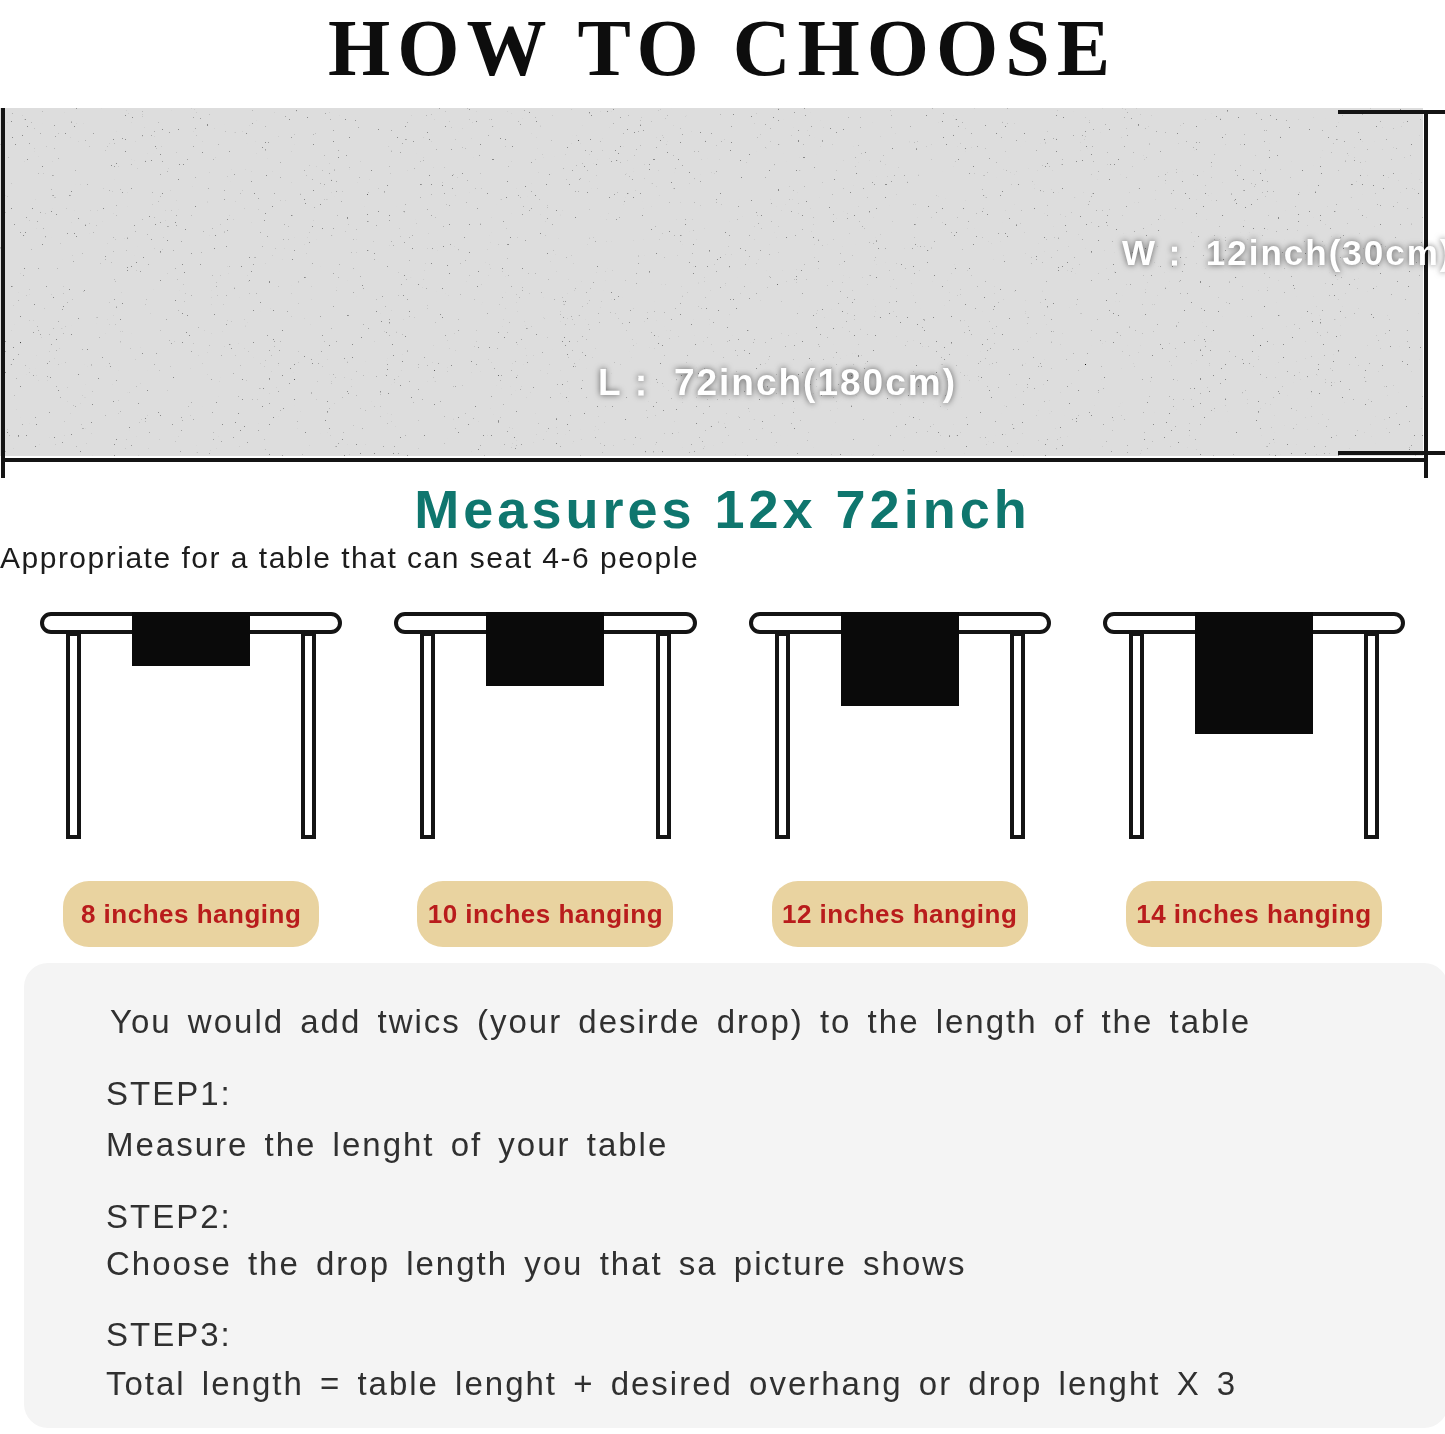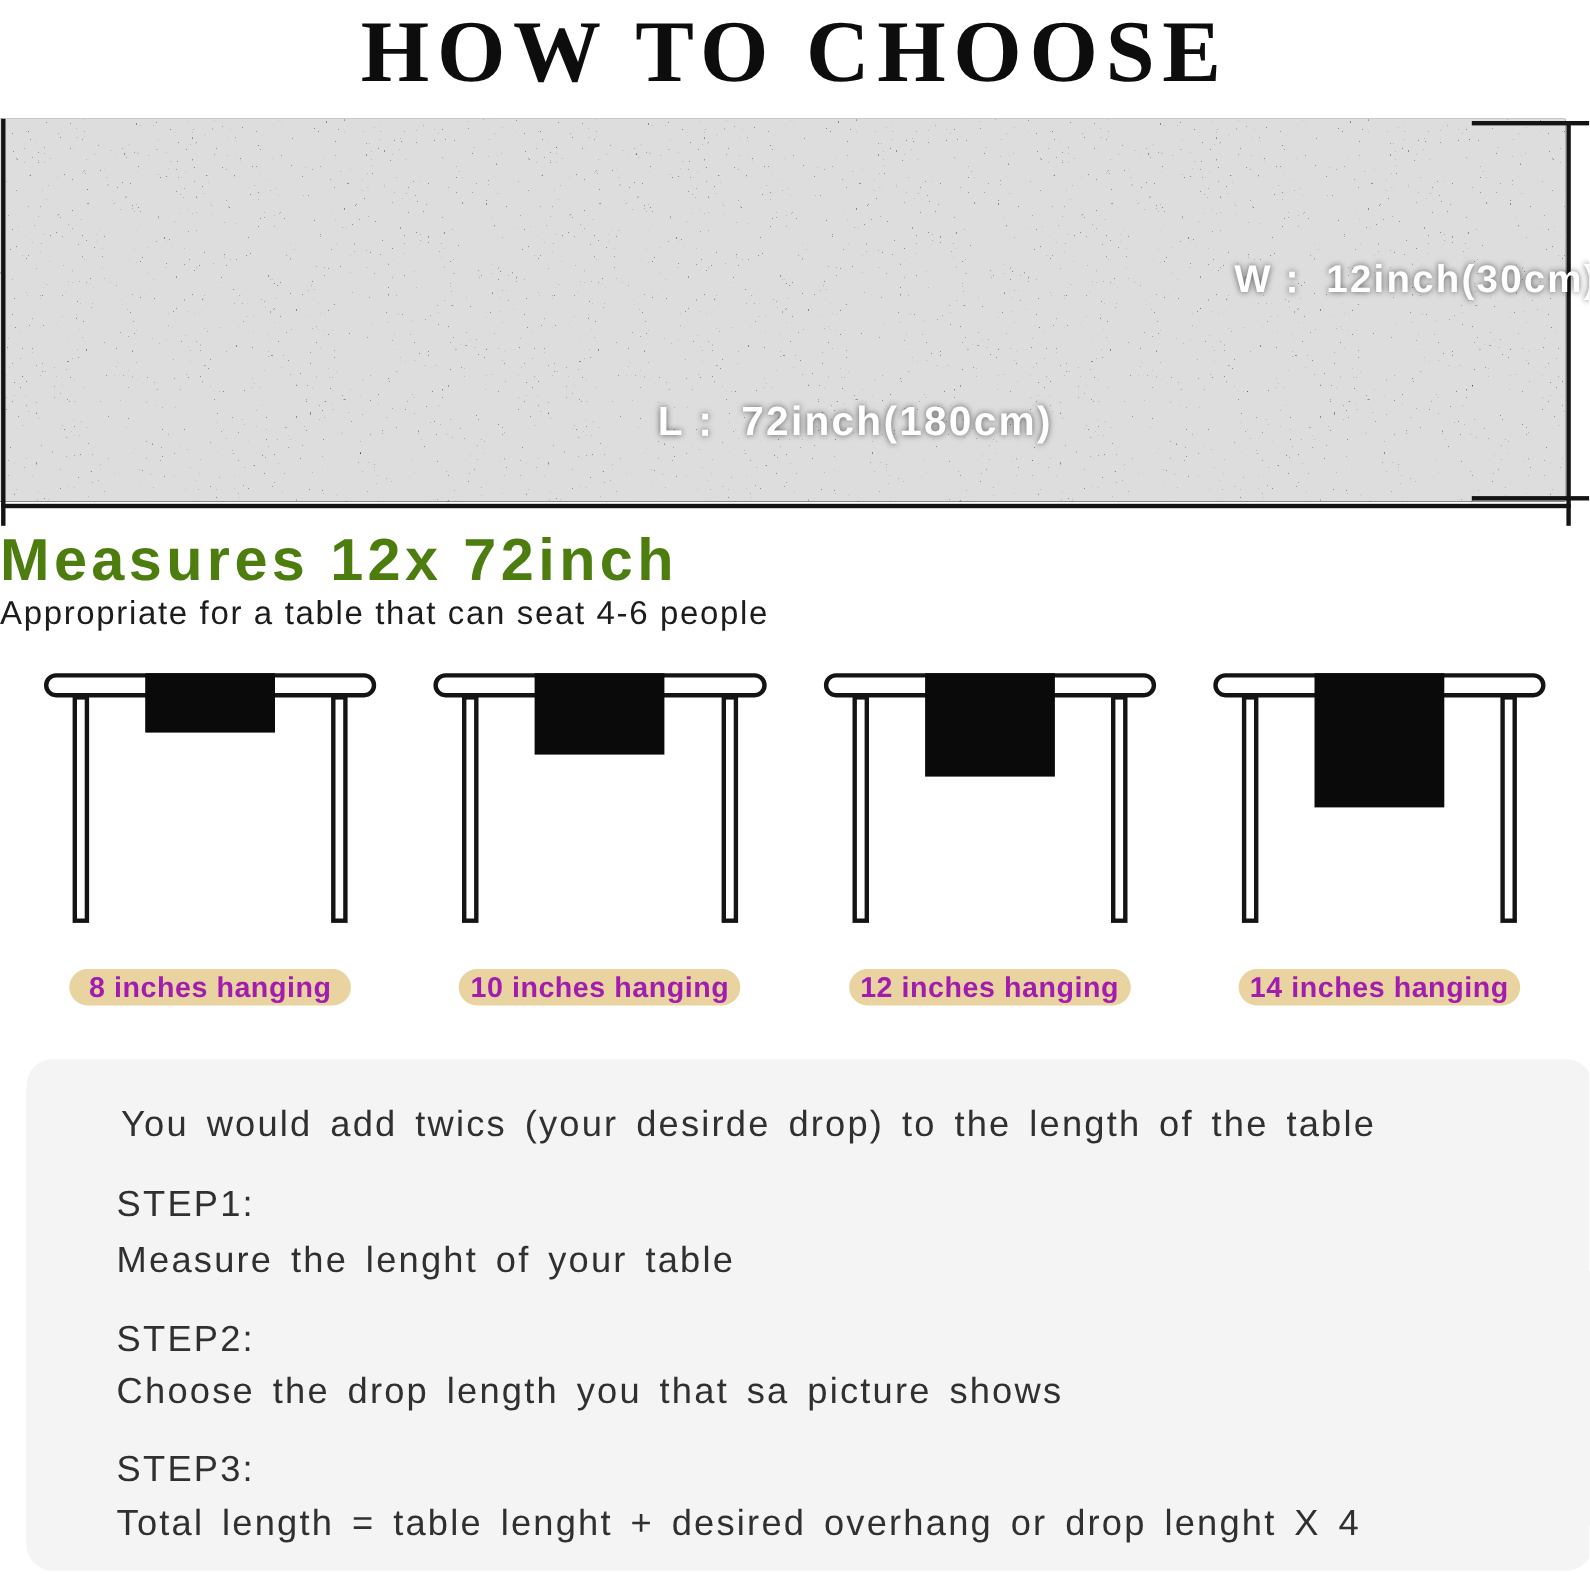--- a/index.html
+++ b/index.html
@@ -32,22 +32,22 @@
 
   .dim { position:absolute; background:#141414; z-index:2; }
   .dim-left   { left:1px;    top:108px; width:4px;  height:370px; }
   .dim-right  { left:1424px; top:110px; width:4px;  height:368px; }
   .dim-bottom { left:1px;    top:458px; width:1427px; height:4px; }
   .dim-cap-top    { left:1338px; top:110px; width:107px; height:4px; }
   .dim-cap-bottom { left:1338px; top:451px; width:107px; height:4px; }
 
   
   .measures-heading {
-    position:absolute; top:478px; left:0; right:0; text-align:left;
-    font-size:54px; font-weight:700; letter-spacing:4px; color:#4d7c0f;
+    position:absolute; top:478px; left:0; right:0; text-align:center;
+    font-size:54px; font-weight:700; letter-spacing:4px; color:#0f766e;
     white-space:nowrap;
   }
   .measures-sub {
     position:absolute; top:541px; left:0; right:0; text-align:left;
     font-size:30px; font-weight:400; letter-spacing:1.5px; color:#1c1c1c;
     white-space:nowrap;
   }
 
   
   .diagrams {
@@ -64,23 +64,23 @@
     background:#ffffff; border:4px solid #141414; z-index:0;
   }
   .leg-left  { left:52px; }
   .leg-right { right:52px; }
   .runner {
     position:absolute; left:50%; transform:translateX(-50%);
     top:24px; width:118px; background:#0a0a0a; z-index:2;
   }
   .pill {
     position:absolute; left:50%; transform:translateX(-50%);
-    top:293px; width:256px; height:33px; border-radius:26px;
+    top:293px; width:256px; height:66px; border-radius:26px;
     background:#e9d3a0; display:flex; align-items:center; justify-content:center;
-    font-size:26px; font-weight:700; color:#a21caf; letter-spacing:0.5px;
+    font-size:26px; font-weight:700; color:#b91c1c; letter-spacing:0.5px;
     white-space:nowrap;
   }
 
   
   .panel {
     position:absolute; left:24px; top:963px; width:1424px; height:465px;
     background:#f4f4f4; border-radius:24px; color:#303030;
   }
   .panel .line {
     position:absolute; left:82px; white-space:nowrap;
@@ -170,16 +170,16 @@
 
   </div>
 
   <div class="panel">
     <div class="line intro">You would add twics (your desirde drop) to the length of the table</div>
     <div class="line s1-label">STEP1:</div>
     <div class="line s1-text">Measure the lenght of your table</div>
     <div class="line s2-label">STEP2:</div>
     <div class="line s2-text">Choose the drop length you that sa picture shows</div>
     <div class="line s3-label">STEP3:</div>
-    <div class="line s3-text">Total length = table lenght + desired overhang or drop lenght X 4</div>
+    <div class="line s3-text">Total length = table lenght + desired overhang or drop lenght X 3</div>
   </div>
 
 </div>
 
 </body></html>

